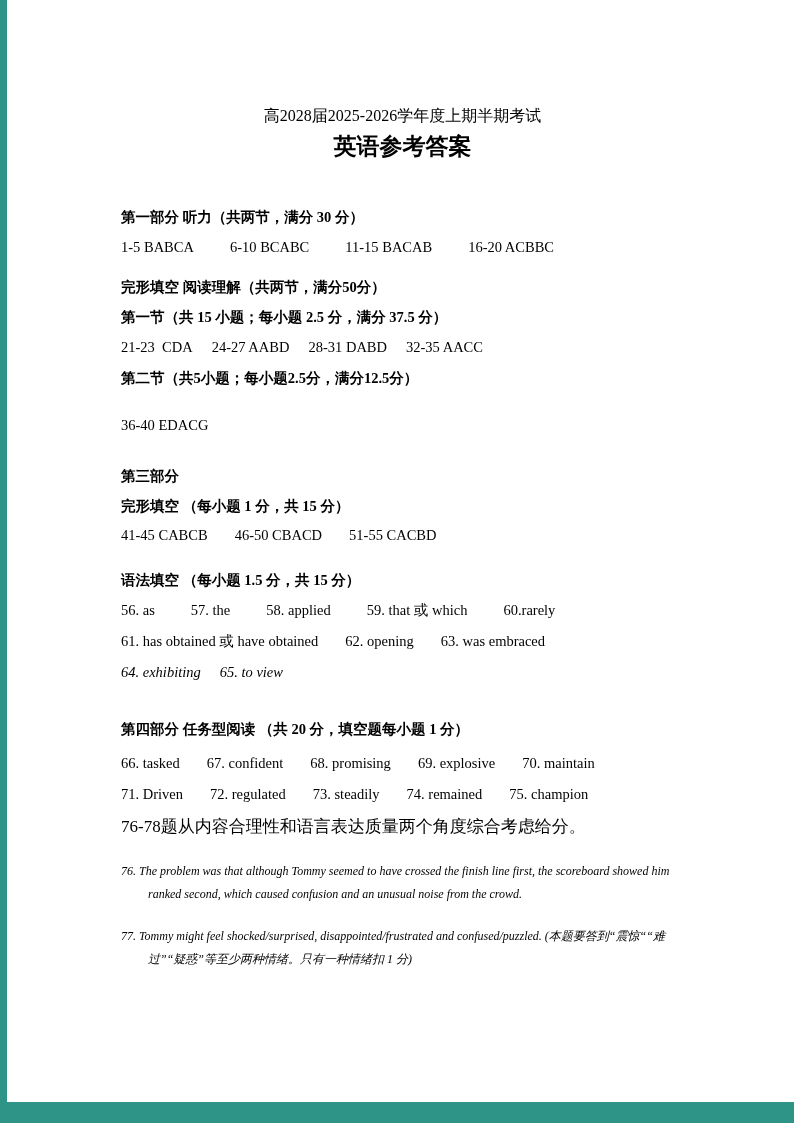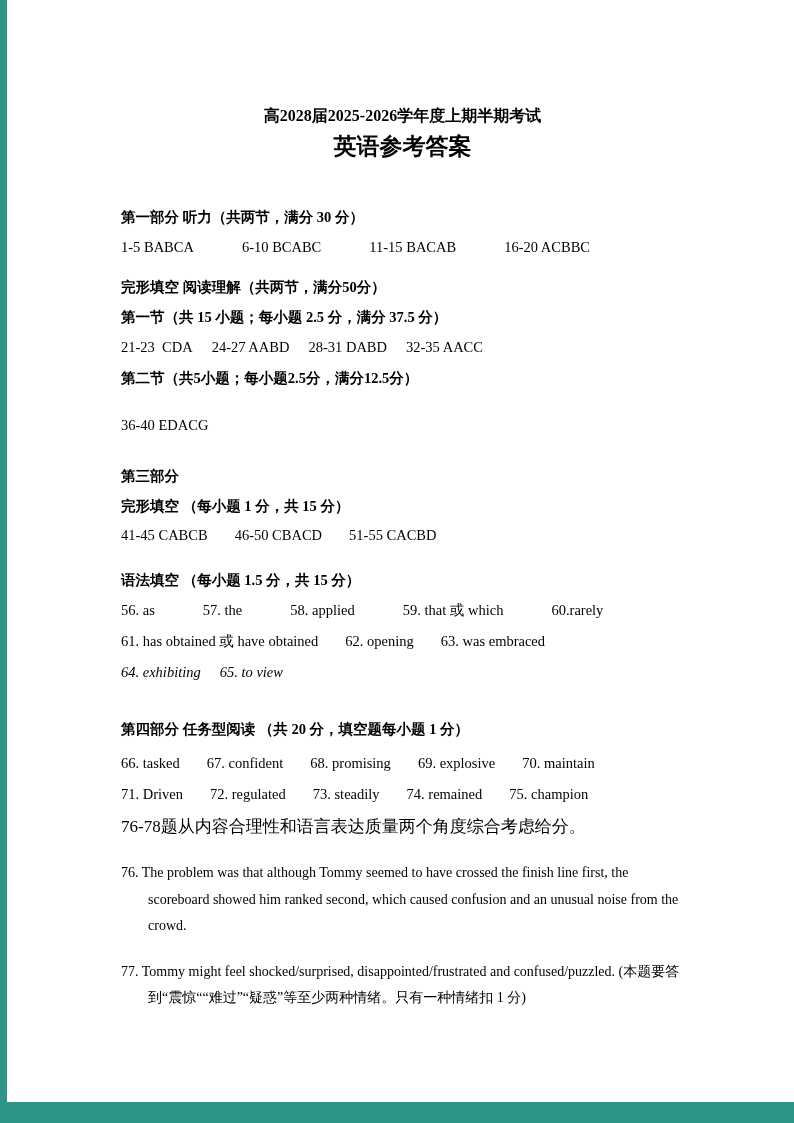--- a/index.html
+++ b/index.html
@@ -13,21 +13,21 @@
   .page {
     position: absolute;
     left: 7px; top: 0; right: 0; bottom: 21px;
     background: #ffffff;
     box-sizing: border-box;
     padding: 106px 110px 0 114px;
     color: #000000;
   }
   .title1 {
     text-align: center;
-    font-weight: bold;
+    font-weight: normal;
     font-size: 16px;
     line-height: 1.25;
     margin: 0 0 7px 0;
   }
   .title2 {
     text-align: center;
     font-weight: bold;
     font-size: 23px;
     line-height: 1.25;
     margin: 0 0 46px 0;
@@ -40,39 +40,40 @@
     white-space: pre-wrap;
   }
   .row {
     display: flex;
     flex-wrap: wrap;
     font-size: 14.5px;
     line-height: 1.3;
     margin: 0 0 12px 0;
     white-space: pre-wrap;
   }
-  .gap-lg { gap: 0 48px; }
+  .gap-lg { gap: 0 36px; }
   .gap-md { gap: 0 27px; }
   .gap-sm { gap: 0 19px; }
   .sp-after-part1 { margin-bottom: 22px; }
   .sp-after-3640  { margin-bottom: 32px; margin-top: 28px; }
   .sp-after-cloze { margin-bottom: 26px; }
   .sp-after-6465  { margin-bottom: 38px; font-style: italic; }
   .sp-part4-head  { margin-bottom: 16px; }
   .note {
     font-size: 17px;
     line-height: 1.3;
     margin: 0 0 22px 0;
   }
   .para {
-    font-size: 14px;
+    font-size: 12px;
     line-height: 1.88;
     margin: 0 0 20px 0;
     padding-left: 27px;
     text-indent: -27px;
+    font-style: italic;
   }
 </style>
 </head>
 <body>
 
 <div class="page">
 
   <div class="title1">高2028届2025-2026学年度上期半期考试</div>
   <div class="title2">英语参考答案</div>
 

